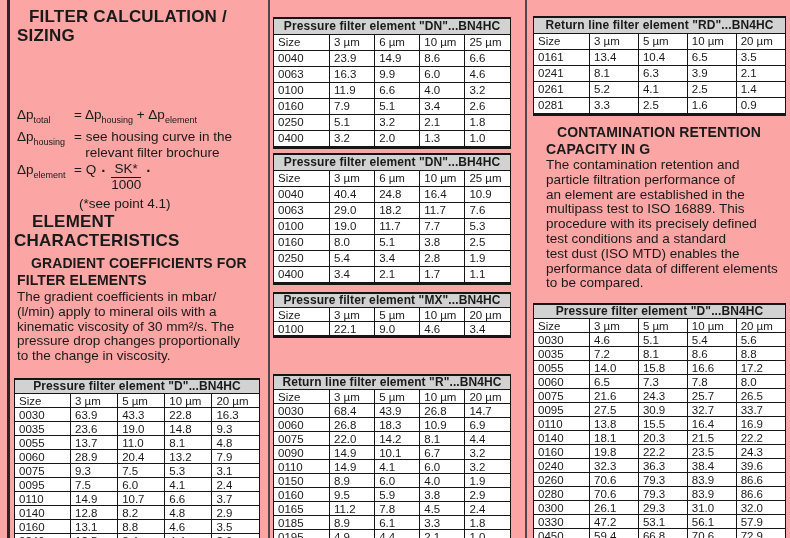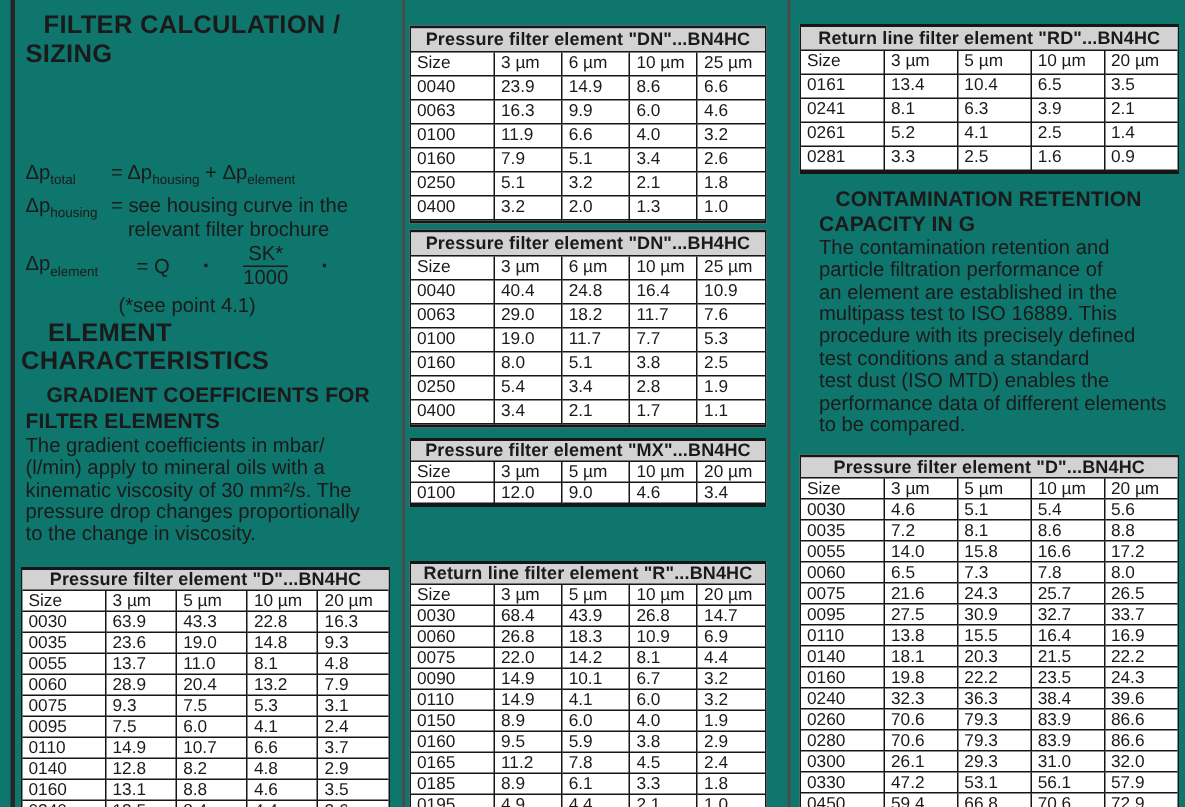--- a/index.html
+++ b/index.html
@@ -1,16 +1,16 @@
 <!DOCTYPE html>
 <html><head>
 <meta charset="utf-8">
 <style>
   html,body{margin:0;padding:0;background:#fff;}
-  .page{position:relative;width:790px;height:538px;background:#0f766e;overflow:hidden;
+  .page{position:relative;width:790px;height:538px;background:#fca5a5;overflow:hidden;
         font-family:"Liberation Sans",sans-serif;color:#1a1a1a;}
   .edge-bar{position:absolute;left:7px;top:0;width:3px;height:100%;background:#262626;}
   .divider{position:absolute;top:0;width:2px;height:100%;background:#4a4a4a;}
   .d1{left:268px}.d2{left:525px}
   .col{position:absolute;top:0;height:100%;}
   .col-left{left:14px;width:246px}
   .col-mid{left:273px;width:238px}
   .col-right{left:533px;width:253px}
 
   .h1{position:absolute;font-size:17px;font-weight:bold;line-height:18.5px;white-space:pre;letter-spacing:.2px}
@@ -25,21 +25,21 @@
   .b-para2{top:290px;left:3px}
   .b-rpara{top:158px;left:13px}
 
   .formula{position:absolute;left:3px;font-size:13.5px}
   .formula sub{font-size:9px}
   .f-lhs{display:inline-block;width:57px}
   .b-f1{top:107px}
   .b-f2{top:129px}
   .b-f2 .f-lhs{vertical-align:top}
   .f2-text{display:inline-block;white-space:pre;line-height:15.5px;vertical-align:top}
-  .b-f3{top:162px;display:flex;align-items:center;gap:22px}
+  .b-f3{top:162px;display:flex;gap:5px}
   .b-f3 .f-lhs{width:52px}
   .dot{font-weight:bold;font-size:15px}
   .frac{display:inline-block;text-align:center;line-height:14.5px}
   .num{display:block;border-bottom:1.5px solid #1a1a1a;padding:0 3px}
   .den{display:block}
   .b-note{position:absolute;top:196px;left:65px;font-size:13.5px}
 
   .tblock{position:absolute;left:0;right:0;border:1px solid #161616;
           border-top:2.5px solid #161616;border-bottom:2.5px solid #161616;background:#fff}
   .ttitle{background:#d2d2d2;font-weight:bold;text-align:center;font-size:12px;
@@ -314,21 +314,21 @@
               <th>Size</th>
               <th>3 µm</th>
               <th>5 µm</th>
               <th>10 µm</th>
               <th>20 µm</th>
             </tr>
           </thead>
           <tbody>
             <tr>
               <td>0100</td>
-              <td>12.0</td>
+              <td>22.1</td>
               <td>9.0</td>
               <td>4.6</td>
               <td>3.4</td>
             </tr>
           </tbody>
         </table>
       </div>
     <div class="tblock rh14 t-mid4">
         <div class="ttitle">Return line filter element "R"...BN4HC</div>
         <table class="dtable">

